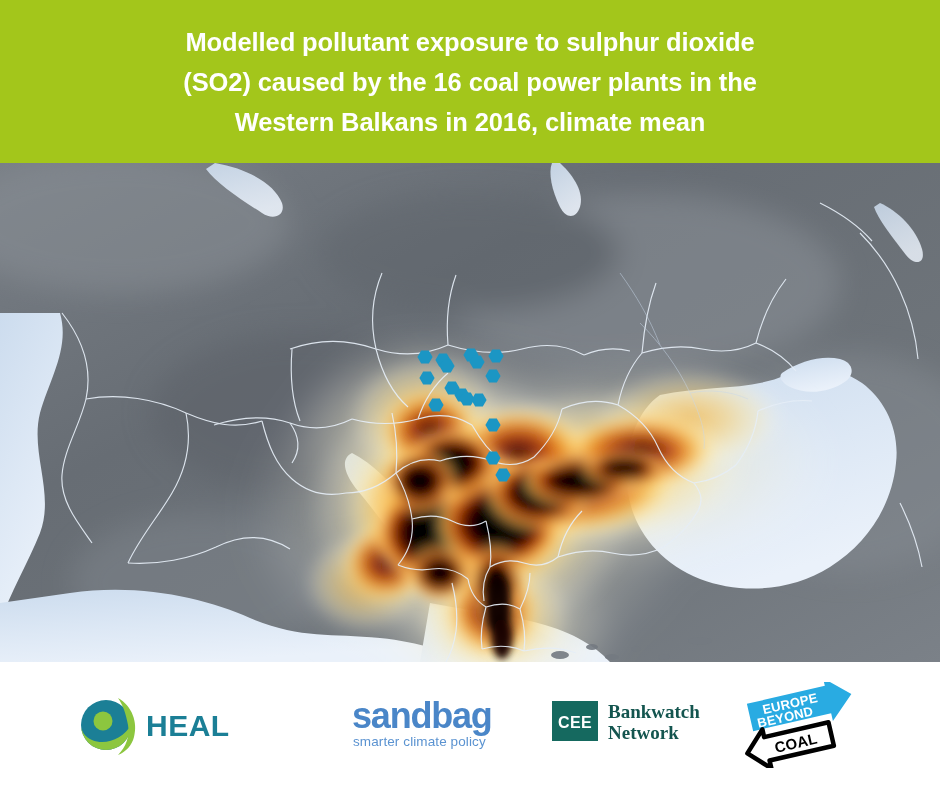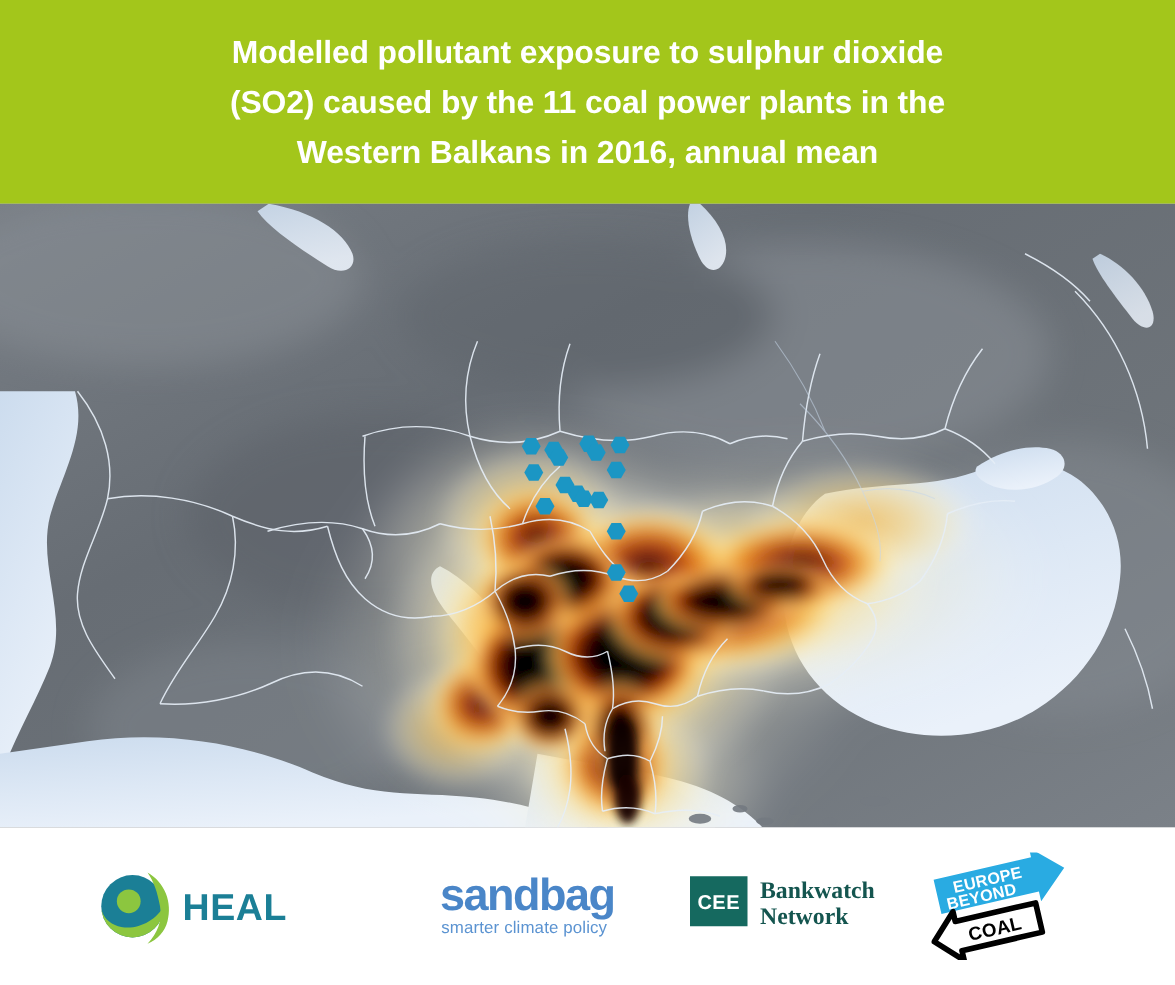--- a/index.html
+++ b/index.html
@@ -59,22 +59,22 @@
   .logo svg { display: block; }
 </style>
 </head>
 <body>
 
 <div class="page">
 
   <div class="header">
     <div class="header-title">
       <span class="title-line">Modelled pollutant exposure to sulphur dioxide</span>
-      <span class="title-line">(SO2) caused by the 11 coal power plants in the</span>
-      <span class="title-line">Western Balkans in 2016, annual mean</span>
+      <span class="title-line">(SO2) caused by the 16 coal power plants in the</span>
+      <span class="title-line">Western Balkans in 2016, climate mean</span>
     </div>
   </div>
 
   <div class="map">
     <svg class="map-svg" viewBox="0 0 940 499" preserveAspectRatio="none">
       <defs>
 
         <linearGradient id="landGrad" x1="0" y1="0" x2="1" y2="1">
           <stop offset="0%" stop-color="#787e85"></stop>
           <stop offset="35%" stop-color="#676d74"></stop>

